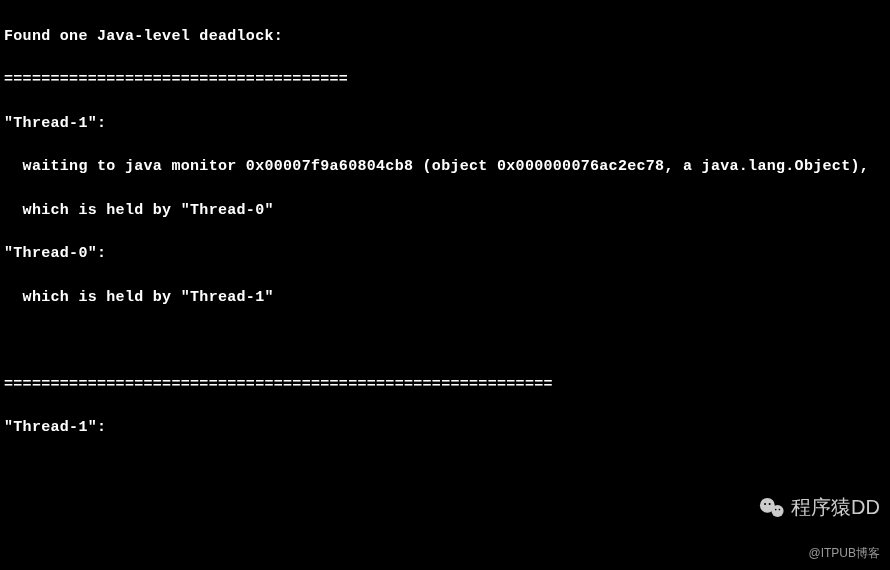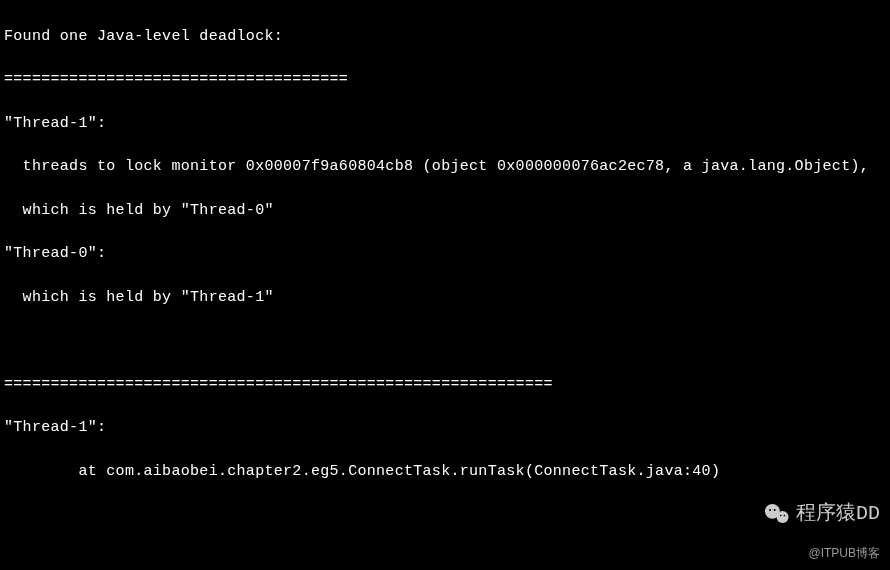--- a/index.html
+++ b/index.html
@@ -18,63 +18,63 @@
       overflow: hidden;
       position: relative;
       padding: 4px 4px;
     }
     .terminal {
       white-space: pre;
       letter-spacing: 0.3px;
     }
     .line {
       display: block;
+      font-weight: bold;
     }
     .watermark-container {
       position: absolute;
       bottom: 8px;
       right: 10px;
       text-align: right;
     }
     .watermark-icon {
       display: inline-flex;
       align-items: center;
       gap: 6px;
       color: #cccccc;
-      font-family: Liberation Mono, monospace;
+      font-family: Liberation Sans, sans-serif;
       font-size: 20px;
       font-weight: 500;
     }
     .wechat-icon {
       width: 26px;
       height: 22px;
       display: inline-block;
     }
     .watermark-sub {
       color: #9a9a9a;
       font-family: "Microsoft YaHei", "PingFang SC", sans-serif;
       font-size: 12px;
-      margin-top: 12px;
+      margin-top: 18px;
     }
   </style>
 </head>
 <body>
 
 <div class="terminal">
 <span class="line">Found one Java-level deadlock:</span>
 <span class="line">=====================================</span>
 <span class="line">"Thread-1":</span>
-<span class="line">  threads to lock monitor 0x00007f9a60804cb8 (object 0x000000076ac2ec78, a java.lang.Object),</span>
+<span class="line">  waiting to java monitor 0x00007f9a60804cb8 (object 0x000000076ac2ec78, a java.lang.Object),</span>
 <span class="line">  which is held by "Thread-0"</span>
 <span class="line">"Thread-0":</span>
 <span class="line">  which is held by "Thread-1"</span>
 <span class="line"> </span>
 <span class="line">===========================================================</span>
 <span class="line">"Thread-1":</span>
-<span class="line">        at com.aibaobei.chapter2.eg5.ConnectTask.runTask(ConnectTask.java:40)</span>
 
 
 
 
 
 
 
 
 
 

